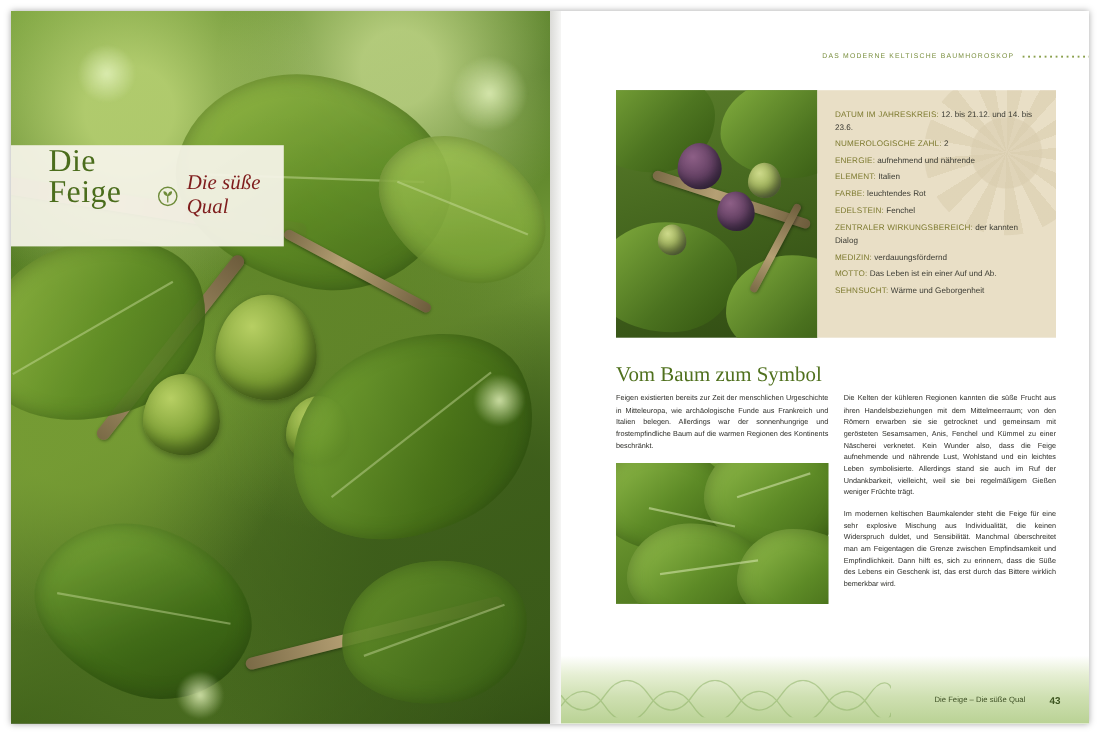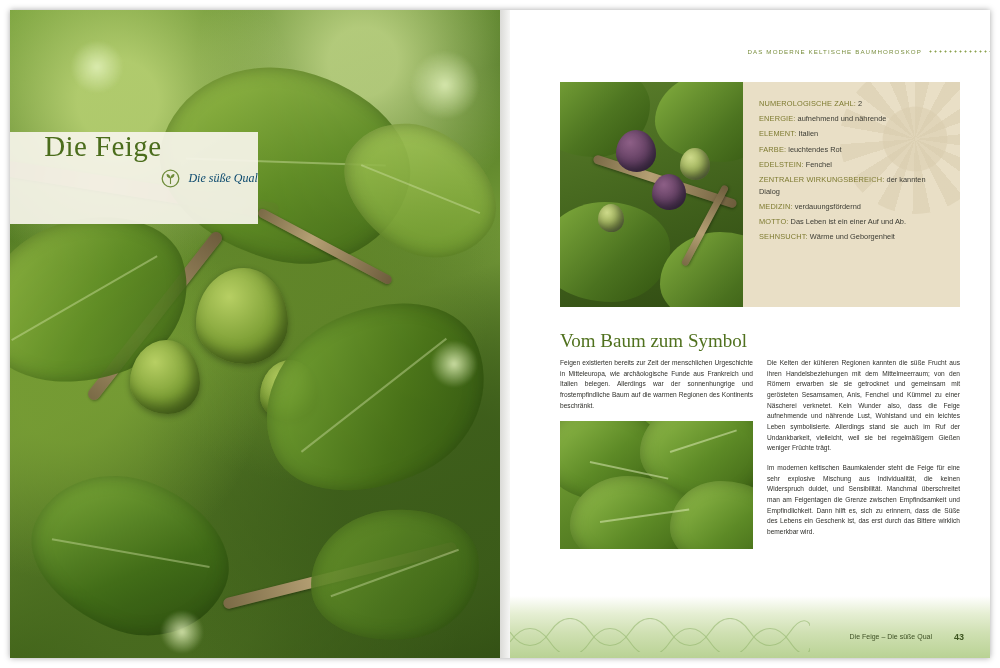--- a/index.html
+++ b/index.html
@@ -131,22 +131,22 @@
     gap: 8px;
   }
   .celtic-mark {
     width: 19px;
     height: 19px;
     flex: 0 0 19px;
   }
   .chapter-subtitle {
     font-family: "Liberation Serif", serif;
     font-style: italic;
-    font-size: 12px;
-    color: #0c4a6e;
+    font-size: 19px;
+    color: #7f1d1d;
   }
 
   
   .gutter {
     position: absolute;
     left: 490px;
     top: 0;
     width: 30px;
     height: 648px;
     background: linear-gradient(90deg, rgba(150,150,140,0.35) 0%, rgba(255,255,255,0.95) 45%, #ffffff 100%);
@@ -397,20 +397,21 @@
         <div class="pl" style="left:100px;top:150px;width:120px;height:95px;"></div>
         <div class="branch" style="width:150px;height:9px;left:30px;top:95px;transform:rotate(18deg);"></div>
         <div class="branch" style="width:90px;height:7px;left:100px;top:140px;transform:rotate(-62deg);"></div>
         <div class="fruit purple" style="left:56px;top:48px;width:40px;height:42px;"></div>
         <div class="fruit purple" style="left:92px;top:92px;width:34px;height:36px;"></div>
         <div class="fruit green" style="left:120px;top:66px;width:30px;height:32px;"></div>
         <div class="fruit green" style="left:38px;top:122px;width:26px;height:28px;"></div>
       </div>
 
       <div class="fact-box">
+        <p class="fact-line"><span class="fact-key caps">DATUM IM JAHRESKREIS:</span> <span>12. bis 21.12. und 14. bis 23.6.</span></p>
         <p class="fact-line"><span class="fact-key caps">NUMEROLOGISCHE ZAHL:</span> <span>2</span></p>
         <p class="fact-line"><span class="fact-key caps">ENERGIE:</span> <span>aufnehmend und nährende</span></p>
         <p class="fact-line"><span class="fact-key caps">ELEMENT:</span> <span>Italien</span></p>
         <p class="fact-line"><span class="fact-key caps">FARBE:</span> <span>leuchtendes Rot</span></p>
         <p class="fact-line"><span class="fact-key caps">EDELSTEIN:</span> <span>Fenchel</span></p>
         <p class="fact-line"><span class="fact-key caps">ZENTRALER WIRKUNGSBEREICH:</span> <span>der kannten Dialog</span></p>
         <p class="fact-line"><span class="fact-key caps">MEDIZIN:</span> <span>verdauungsfördernd</span></p>
         <p class="fact-line"><span class="fact-key caps">MOTTO:</span> <span>Das Leben ist ein einer Auf und Ab.</span></p>
         <p class="fact-line"><span class="fact-key caps">SEHNSUCHT:</span> <span>Wärme und Geborgenheit</span></p>
       </div>

